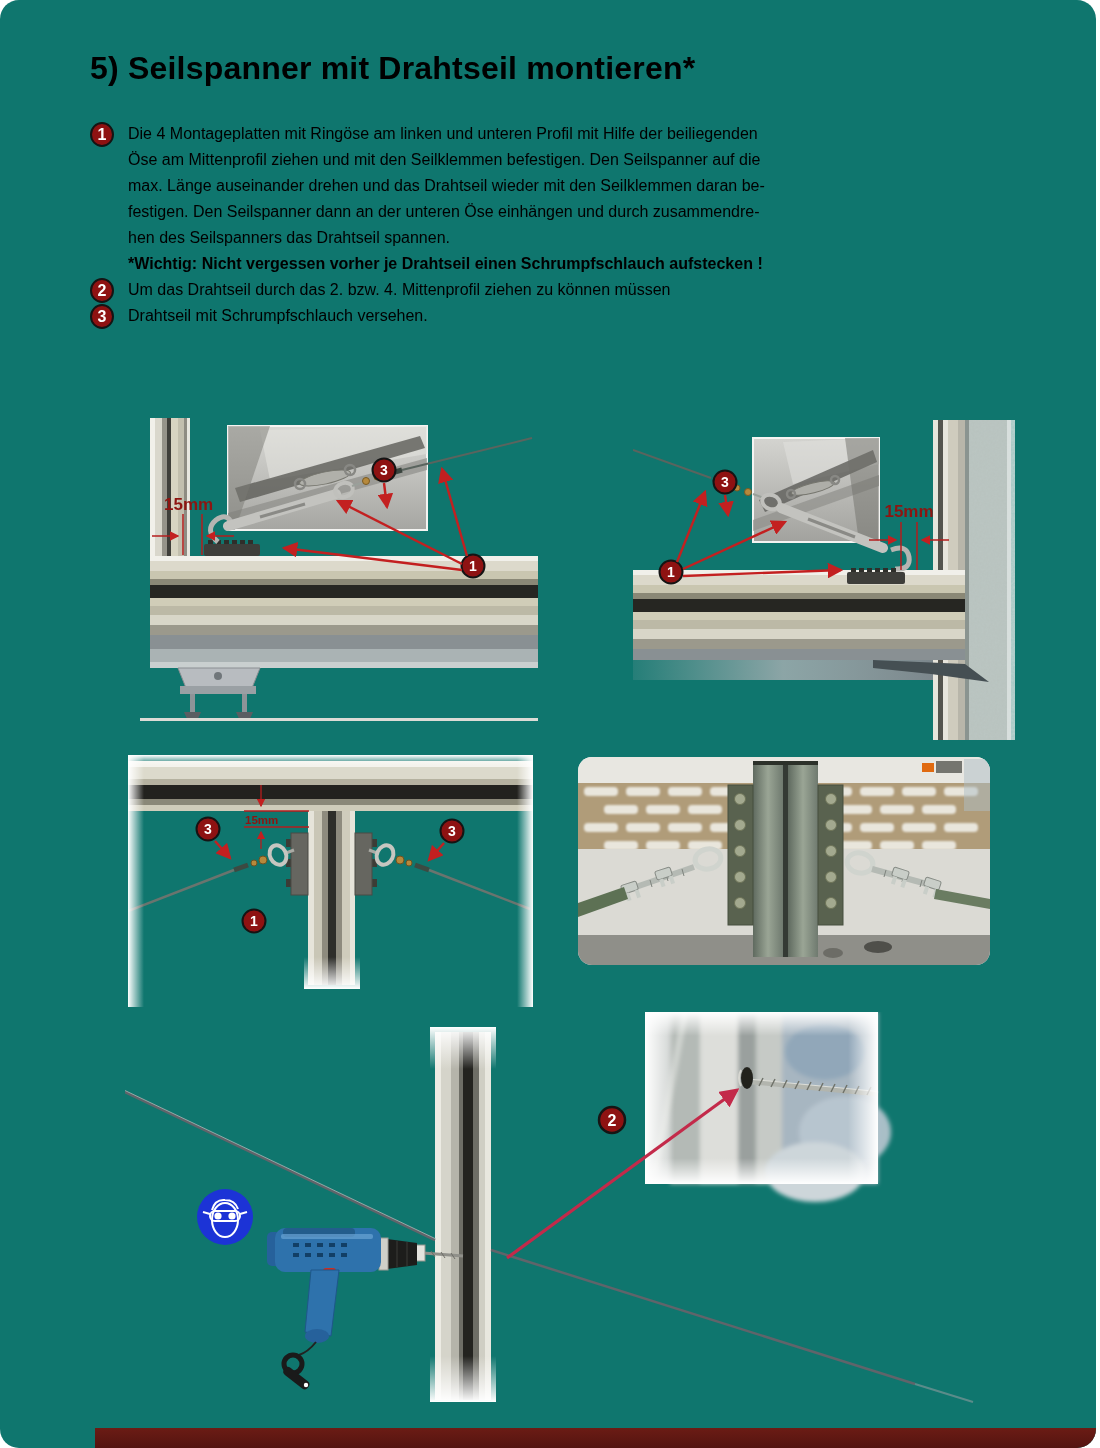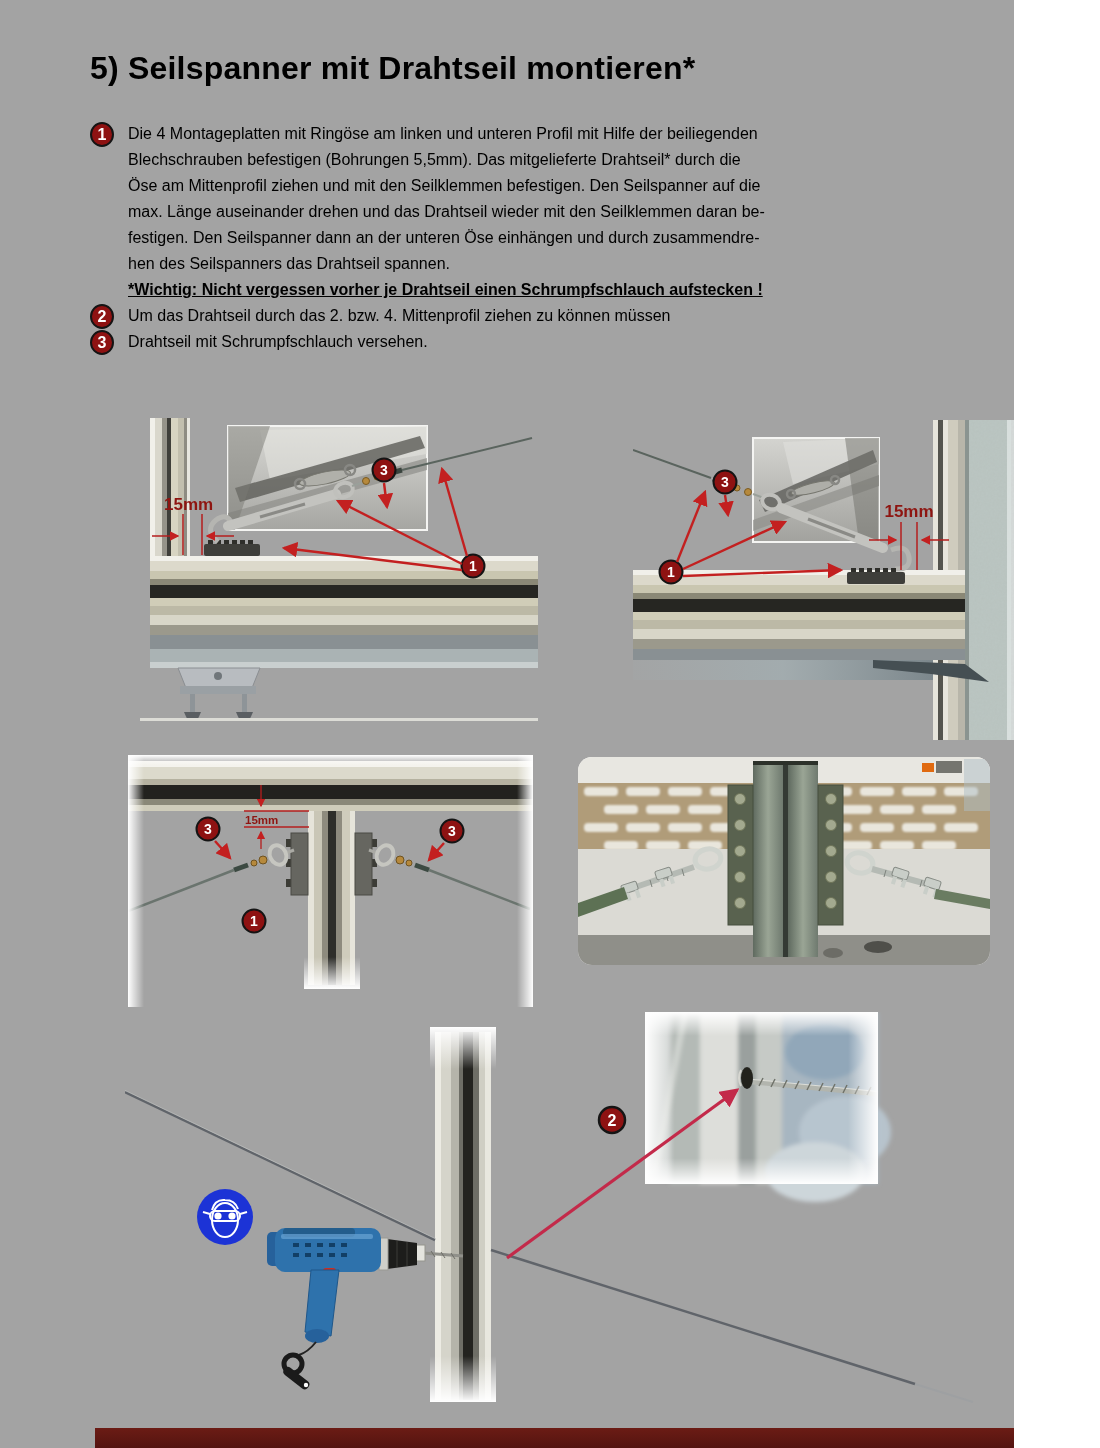--- a/index.html
+++ b/index.html
@@ -1,22 +1,22 @@
 <!DOCTYPE html>
 <html><head>
 <meta charset="utf-8">
 <style>
   html,body{margin:0;padding:0;background:#ffffff;}
-  .page{position:relative;width:1014px;height:1448px;background:#a3a3a3;overflow:hidden;
-        font-family:"Liberation Sans", sans-serif;color:#000;}
+  .page{position:relative;width:1096px;height:1448px;background:#0f766e;overflow:hidden;
+        font-family:"Liberation Sans", sans-serif;color:#000;border-radius:19px;}
   .title{position:absolute;left:90px;top:50px;font-size:32px;font-weight:bold;letter-spacing:.2px;white-space:nowrap;}
   .text-block{position:absolute;left:92px;top:121px;width:940px;}
   .instr{position:relative;padding-left:36px;}
   .iline{font-size:16px;line-height:26px;white-space:nowrap;}
-  .iline.bold{font-weight:bold;text-decoration:underline;}
+  .iline.bold{font-weight:bold;}
   .badge{position:absolute;left:-2px;top:1px;width:24px;height:25px;border-radius:50%;
          background:#8e1212;border:2px solid #141414;color:#fff;font-size:16px;font-weight:bold;
          display:flex;align-items:center;justify-content:center;box-sizing:border-box;}
   .panel{position:absolute;}
   .photoD{position:absolute;left:578px;top:757px;width:412px;height:208px;border-radius:14px;
           overflow:hidden;box-shadow:inset 0 0 16px 9px #ffffff;}
   .photoD svg{display:block;}
   .footer-bar{position:absolute;left:95px;top:1428px;width:1003px;height:20px;
               background:linear-gradient(#6b1c15,#541310);}
   svg text.badge-t{font-family:"Liberation Sans",sans-serif;font-weight:bold;fill:#fff;}
@@ -26,21 +26,20 @@
 <body>
 
 <div class="page">
 
   <div class="title">5) Seilspanner mit Drahtseil montieren*</div>
 
   <div class="text-block">
     <div class="instr">
       <span class="badge">1</span>
       <div class="iline">Die 4 Montageplatten mit Ringöse am linken und unteren Profil mit Hilfe der beiliegenden</div>
-      <div class="iline">Blechschrauben befestigen (Bohrungen 5,5mm). Das mitgelieferte Drahtseil* durch die</div>
       <div class="iline">Öse am Mittenprofil ziehen und mit den Seilklemmen befestigen. Den Seilspanner auf die</div>
       <div class="iline">max. Länge auseinander drehen und das Drahtseil wieder mit den Seilklemmen daran be-</div>
       <div class="iline">festigen. Den Seilspanner dann an der unteren Öse einhängen und durch zusammendre-</div>
       <div class="iline">hen des Seilspanners das Drahtseil spannen.</div>
       <div class="iline bold">*Wichtig: Nicht vergessen vorher je Drahtseil einen Schrumpfschlauch aufstecken !</div>
     </div>
     <div class="instr">
       <span class="badge">2</span>
       <div class="iline">Um das Drahtseil durch das 2. bzw. 4. Mittenprofil ziehen zu können müssen</div>
     </div>

